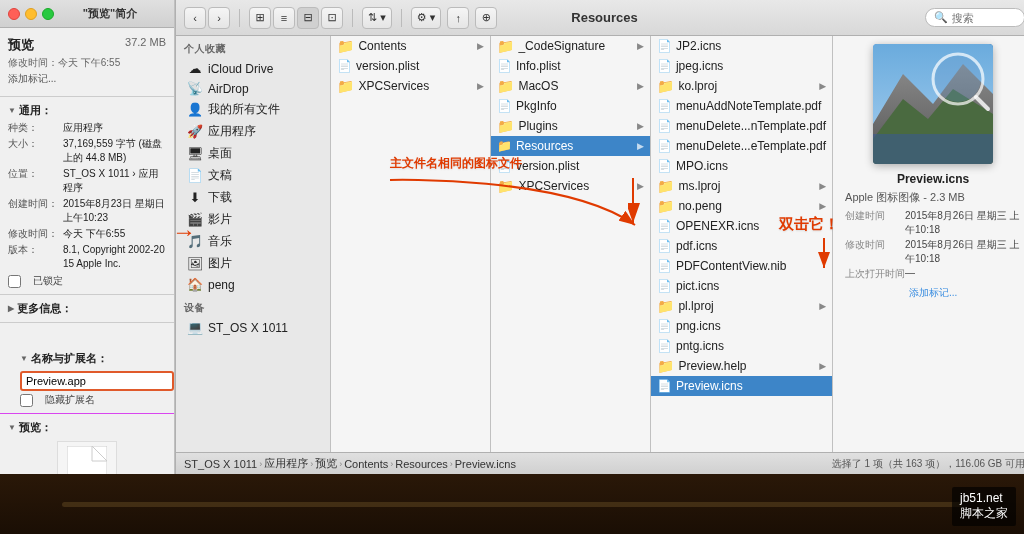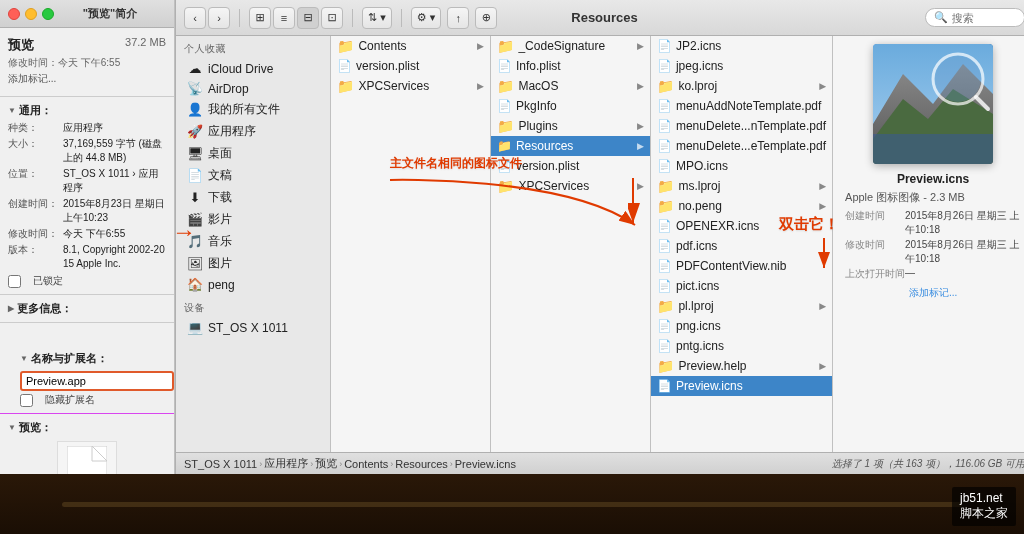--- a/index.html
+++ b/index.html
@@ -280,21 +280,21 @@
     .finder-sidebar {
       width: 155px;
       background: #e8e8e8;
       border-right: 1px solid #c0c0c0;
       overflow-y: auto;
       flex-shrink: 0;
     }
 
     .sidebar-section-header {
       font-size: 10px;
-      font-weight: 400;
+      font-weight: 700;
       color: #666;
       padding: 6px 8px 2px 8px;
       text-transform: uppercase;
       letter-spacing: 0.5px;
     }
 
     .sidebar-item {
       display: flex;
       align-items: center;
       gap: 5px;
@@ -841,21 +841,21 @@
         <span>应用程序</span>
         <span class="breadcrumb-sep">›</span>
         <span>预览</span>
         <span class="breadcrumb-sep">›</span>
         <span>Contents</span>
         <span class="breadcrumb-sep">›</span>
         <span>Resources</span>
         <span class="breadcrumb-sep">›</span>
         <span>Preview.icns</span>
       </div>
-      <span style="margin-left:auto;font-style:italic;">选择了 1 项（共 163 项），116.06 GB 可用</span>
+      <span style="margin-left:auto;">选择了 1 项（共 163 项），116.06 GB 可用</span>
     </div>
   </div>
 </div>
 
 <div class="pink-highlight" style="left:0;top:195px;width:178px;height:60px;"></div>
 
 <div class="annotation-layer">
 
   <div style="position:absolute;left:172px;top:215px;color:#e03a00;font-size:24px;font-weight:900;transform:scaleX(1);">→</div>
 

